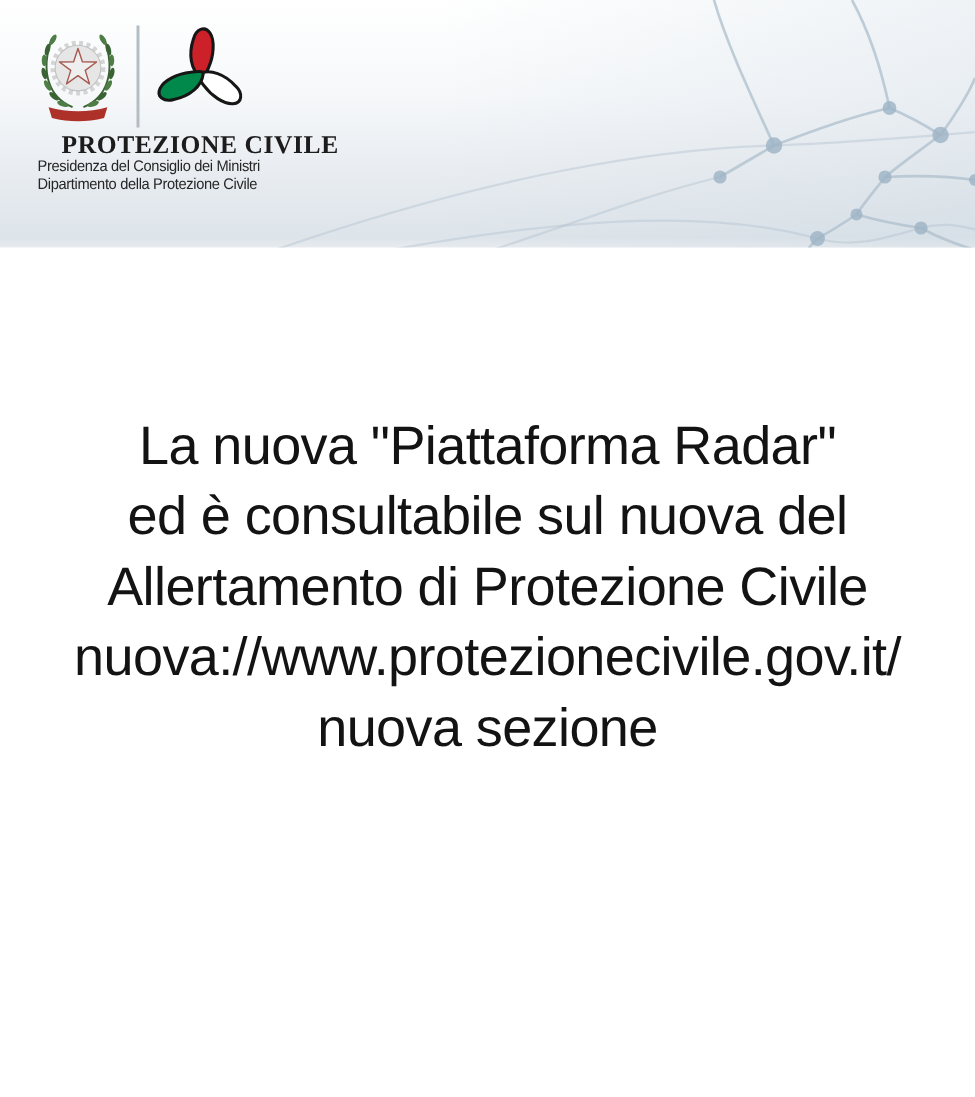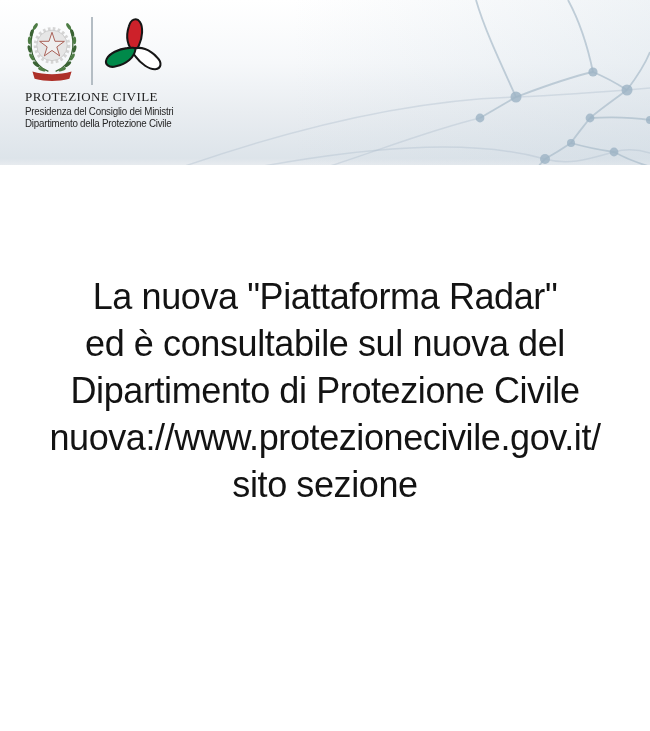--- a/index.html
+++ b/index.html
@@ -19,22 +19,22 @@
   .net-edge.faint{opacity:.4;stroke-width:1.5;}
   .net-node{fill:var(--network_node,#9cb3c4);opacity:.8;}
 
   .logo-row{position:absolute;left:0;top:0;width:300px;height:165px;}
   .emblem-svg{position:absolute;left:23px;top:12px;width:58px;height:74px;}
   .logo-divider{position:absolute;left:91px;top:17px;width:1.5px;height:68px;background:#b4bdc4;}
   .pc-logo-svg{position:absolute;left:100px;top:10px;width:68px;height:80px;}
 
   .brand{position:absolute;left:25px;top:88px;white-space:nowrap;}
   .brand-title{
-    font-family:"Liberation Serif",serif;font-weight:400;
-    font-size:13px;letter-spacing:.4px;color:#1c1c1c;line-height:18px;
+    font-family:"Liberation Serif",serif;font-weight:700;
+    font-size:17px;letter-spacing:.4px;color:#1c1c1c;line-height:18px;margin-left:16px;
   }
   .brand-sub{
     font-size:10.3px;line-height:11.8px;letter-spacing:-0.25px;
     color:#262626;transform:scaleX(.95);transform-origin:left top;
   }
 
   
   .notice{
     padding-top:108px;text-align:center;
     font-size:36px;line-height:47px;letter-spacing:-0.4px;
@@ -122,18 +122,18 @@
     <div class="brand">
       <div class="brand-title">PROTEZIONE CIVILE</div>
       <div class="brand-sub">Presidenza del Consiglio dei Ministri</div>
       <div class="brand-sub">Dipartimento della Protezione Civile</div>
     </div>
   </div>
 
   <div class="notice">
     <div class="notice-line">La nuova "Piattaforma Radar"</div>
     <div class="notice-line">ed è consultabile sul nuova del</div>
-    <div class="notice-line">Dipartimento di Protezione Civile</div>
+    <div class="notice-line">Allertamento di Protezione Civile</div>
     <div class="notice-line">nuova://www.protezionecivile.gov.it/</div>
-    <div class="notice-line">sito sezione</div>
+    <div class="notice-line">nuova sezione</div>
   </div>
 
 </div>
 
 </body></html>

